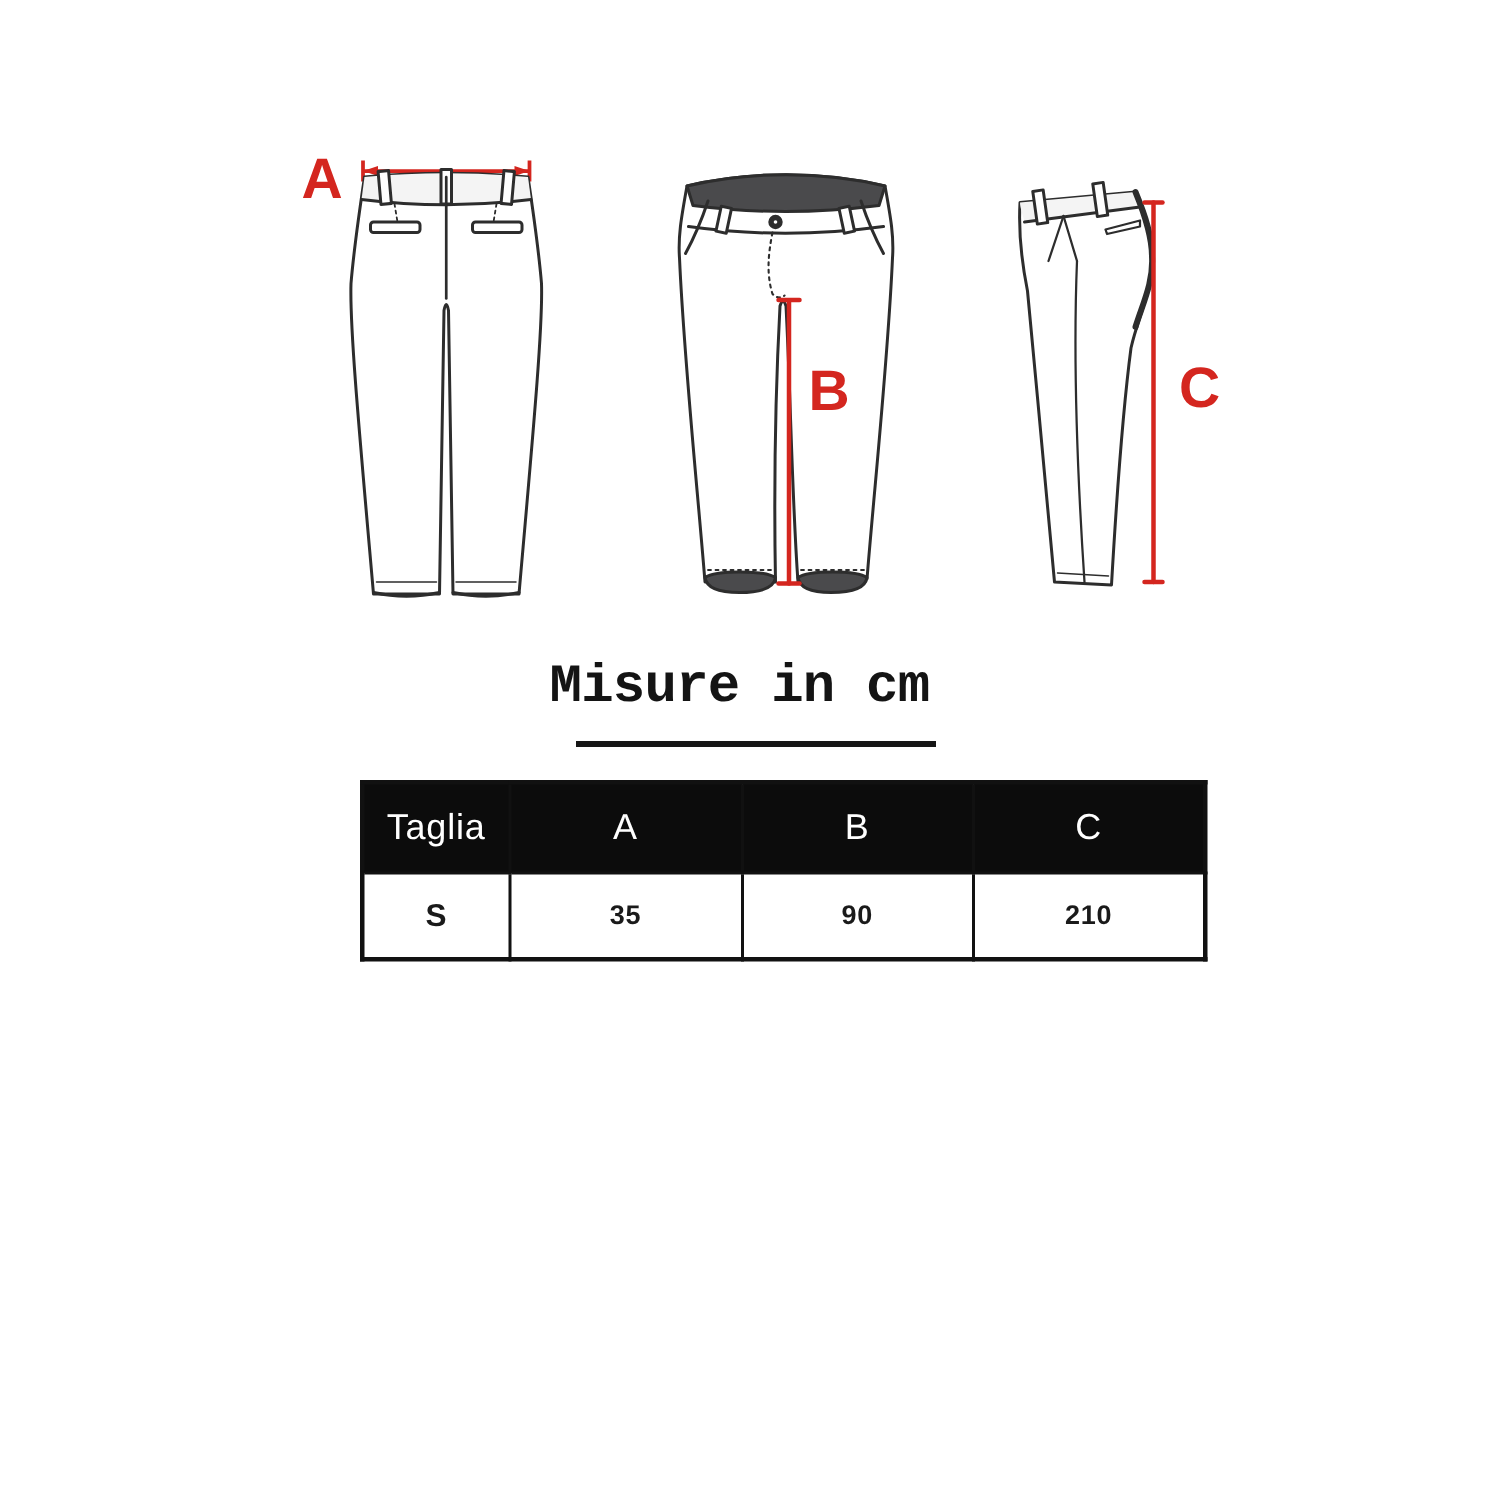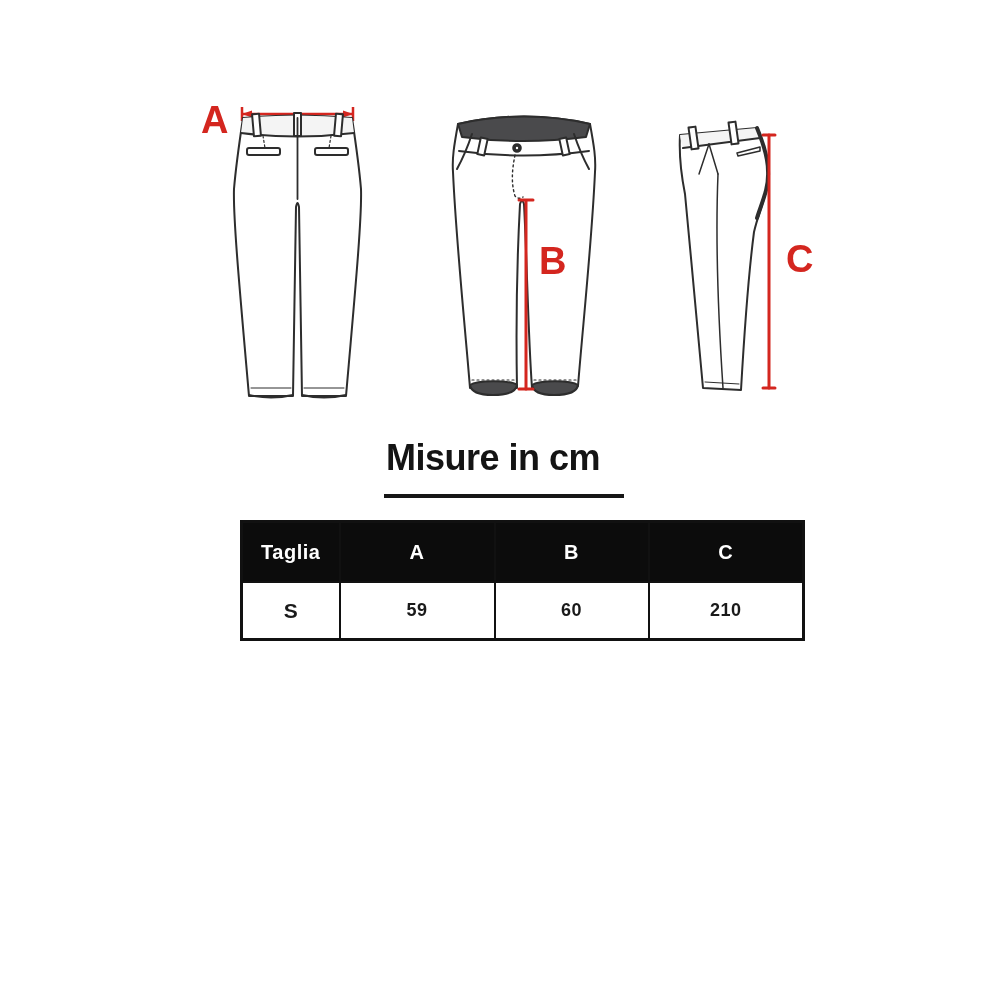--- a/index.html
+++ b/index.html
@@ -28,20 +28,21 @@
     letter-spacing:0;
   }
   .title{
     position:absolute;
     left:293px;top:437px;width:400px;
     text-align:center;
     font-size:36px;
     font-weight:800;
     letter-spacing:-0.5px;
     color:#141414;
+    font-family:Liberation Mono, monospace;
   }
   .title-underline{
     position:absolute;
     left:384px;top:494px;
     width:240px;height:4px;
     background:#161616;
   }
   table.size-table{
     position:absolute;
     left:240px;top:520px;
@@ -52,22 +53,22 @@
   }
   table.size-table th, table.size-table td{
     border:2px solid #111;
     text-align:center;
     vertical-align:middle;
     padding:0;
   }
   table.size-table thead th{
     background:var(--table-header-bg);
     color:var(--table-header-text);
-    font-size:20px;
-    font-weight:700;
+    font-size:24px;
+    font-weight:400;
     height:58px;
     letter-spacing:0.5px;
   }
   table.size-table tbody td{
     background:#ffffff;
     color:#1a1a1a;
     font-weight:700;
     height:55px;
   }
   td.cell-size{font-size:21px;}
@@ -203,18 +204,18 @@
     <tr>
       <th>Taglia</th>
       <th>A</th>
       <th>B</th>
       <th>C</th>
     </tr>
   </thead>
   <tbody>
     <tr>
       <td class="cell-size">S</td>
-      <td class="cell-num">59</td>
-      <td class="cell-num">60</td>
+      <td class="cell-num">35</td>
+      <td class="cell-num">90</td>
       <td class="cell-num">210</td>
     </tr>
   </tbody>
 </table>
 
 </body></html>

